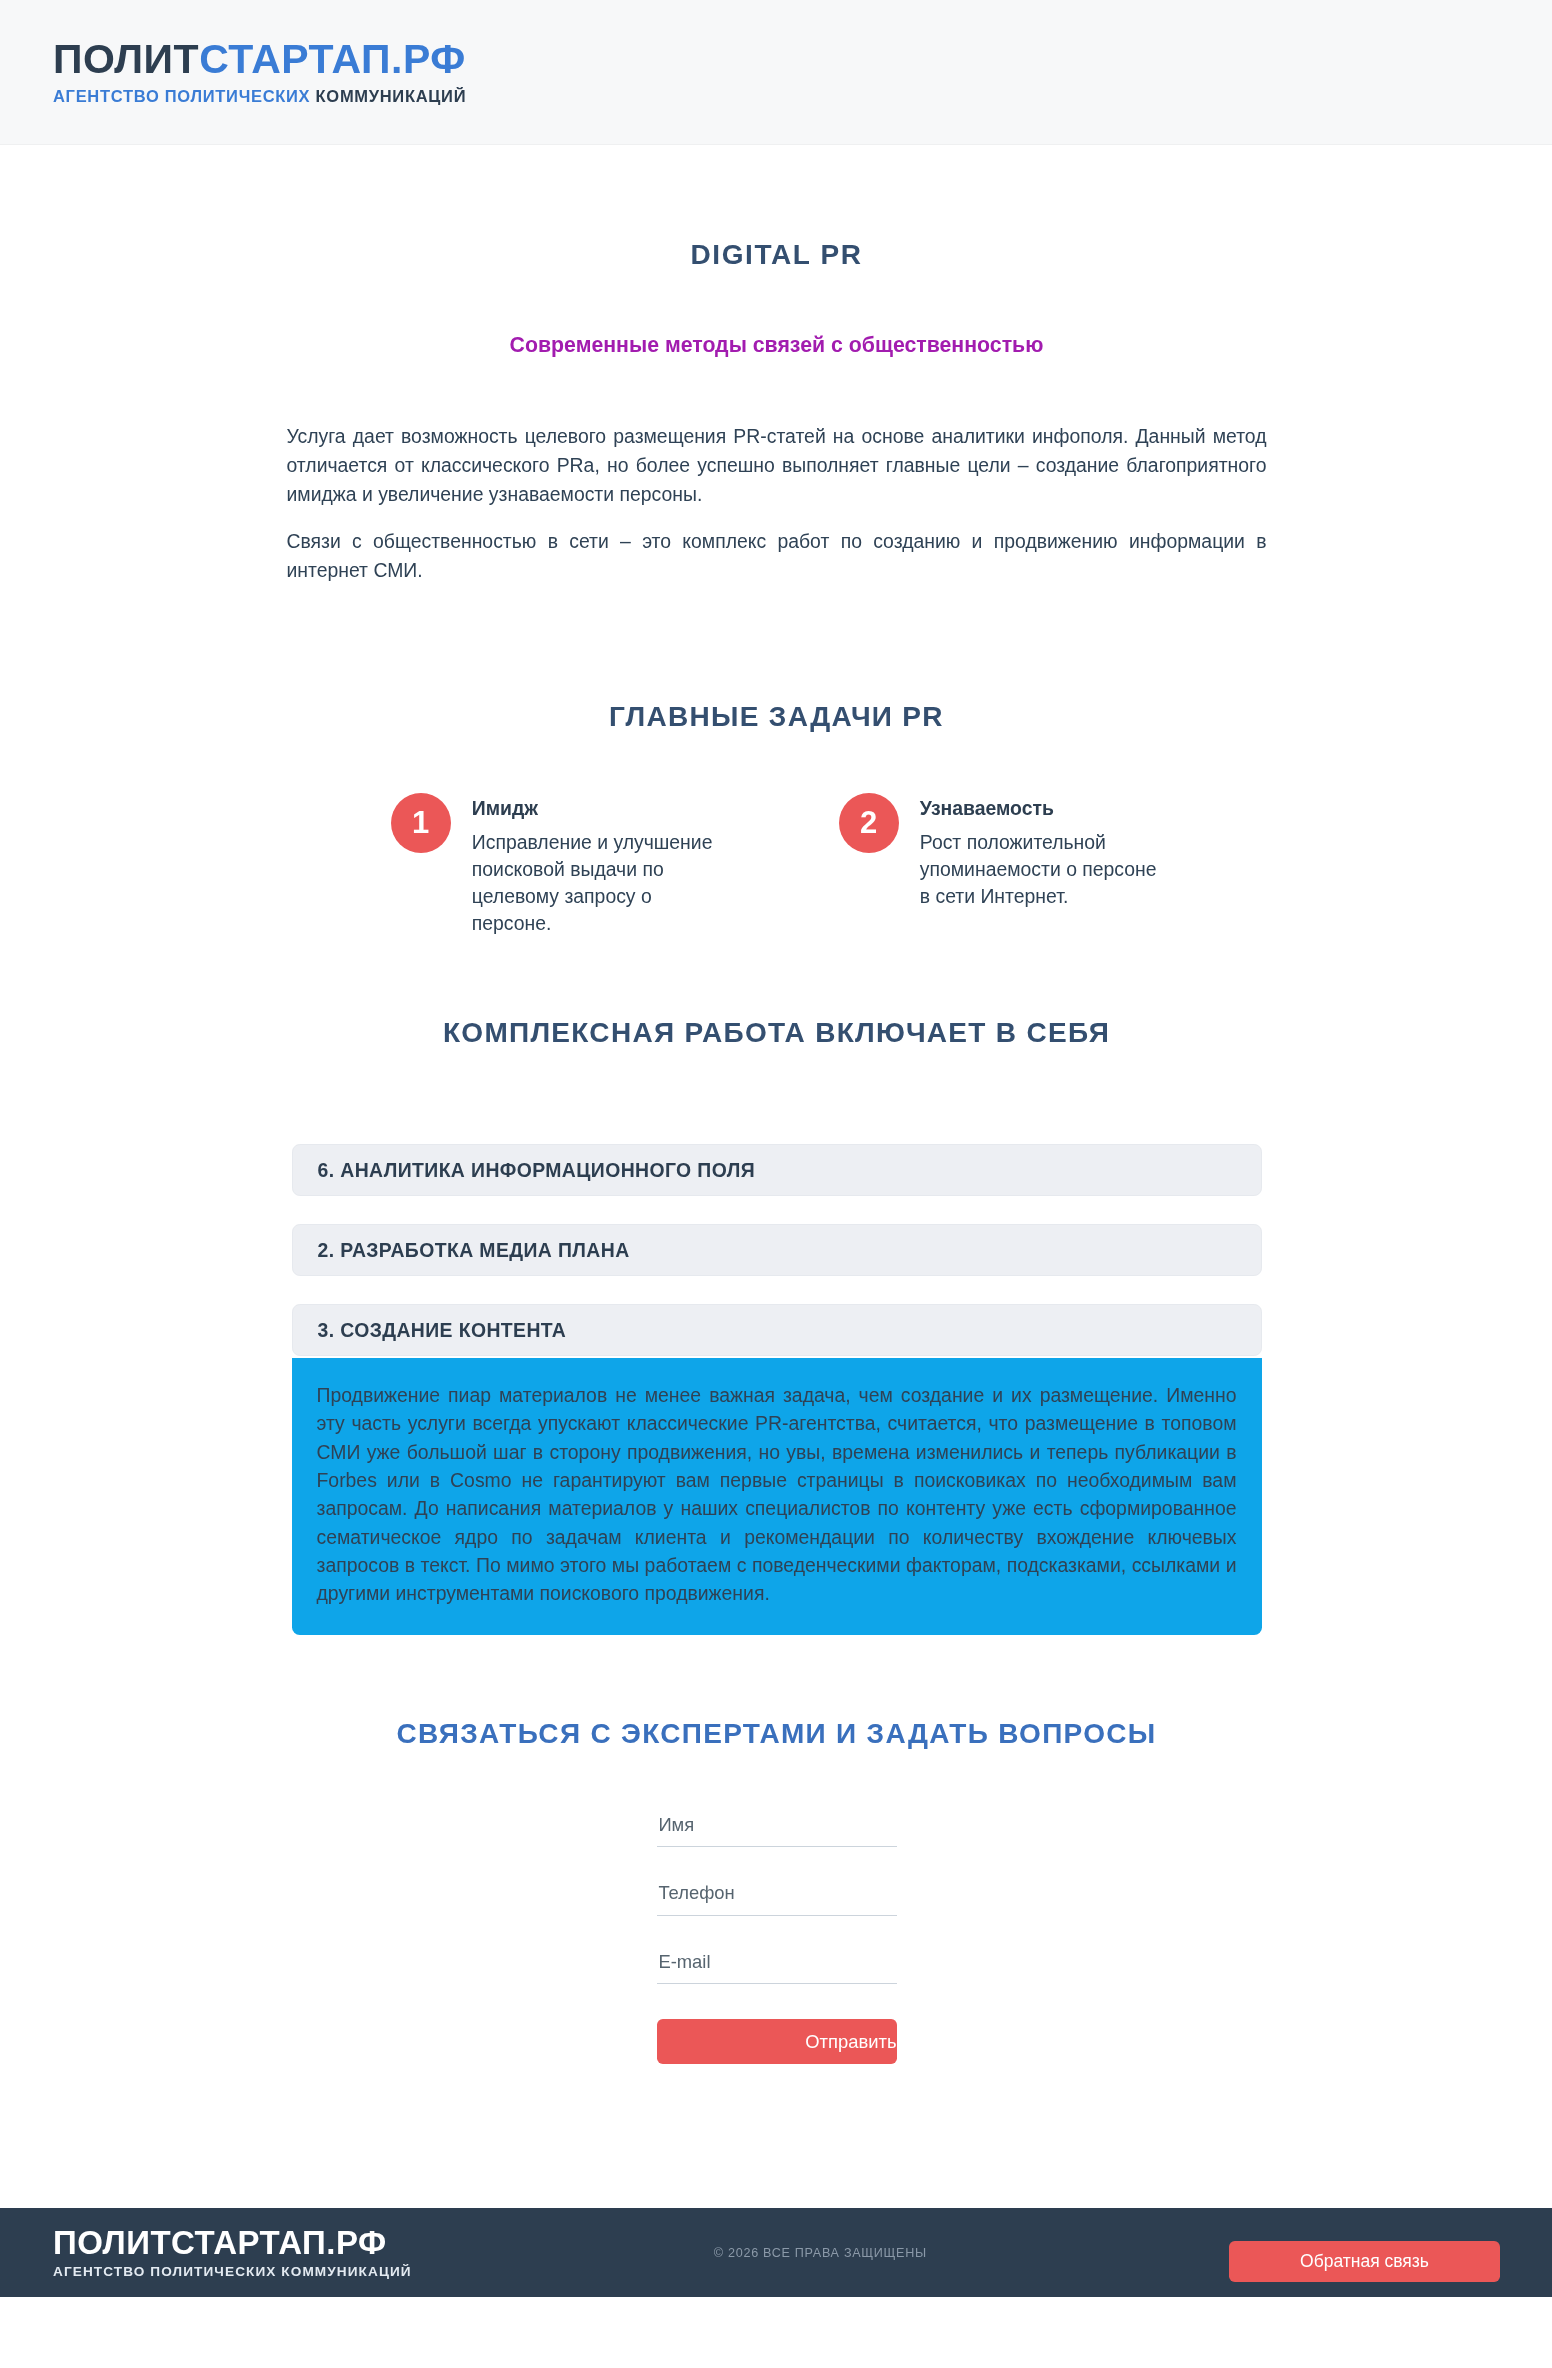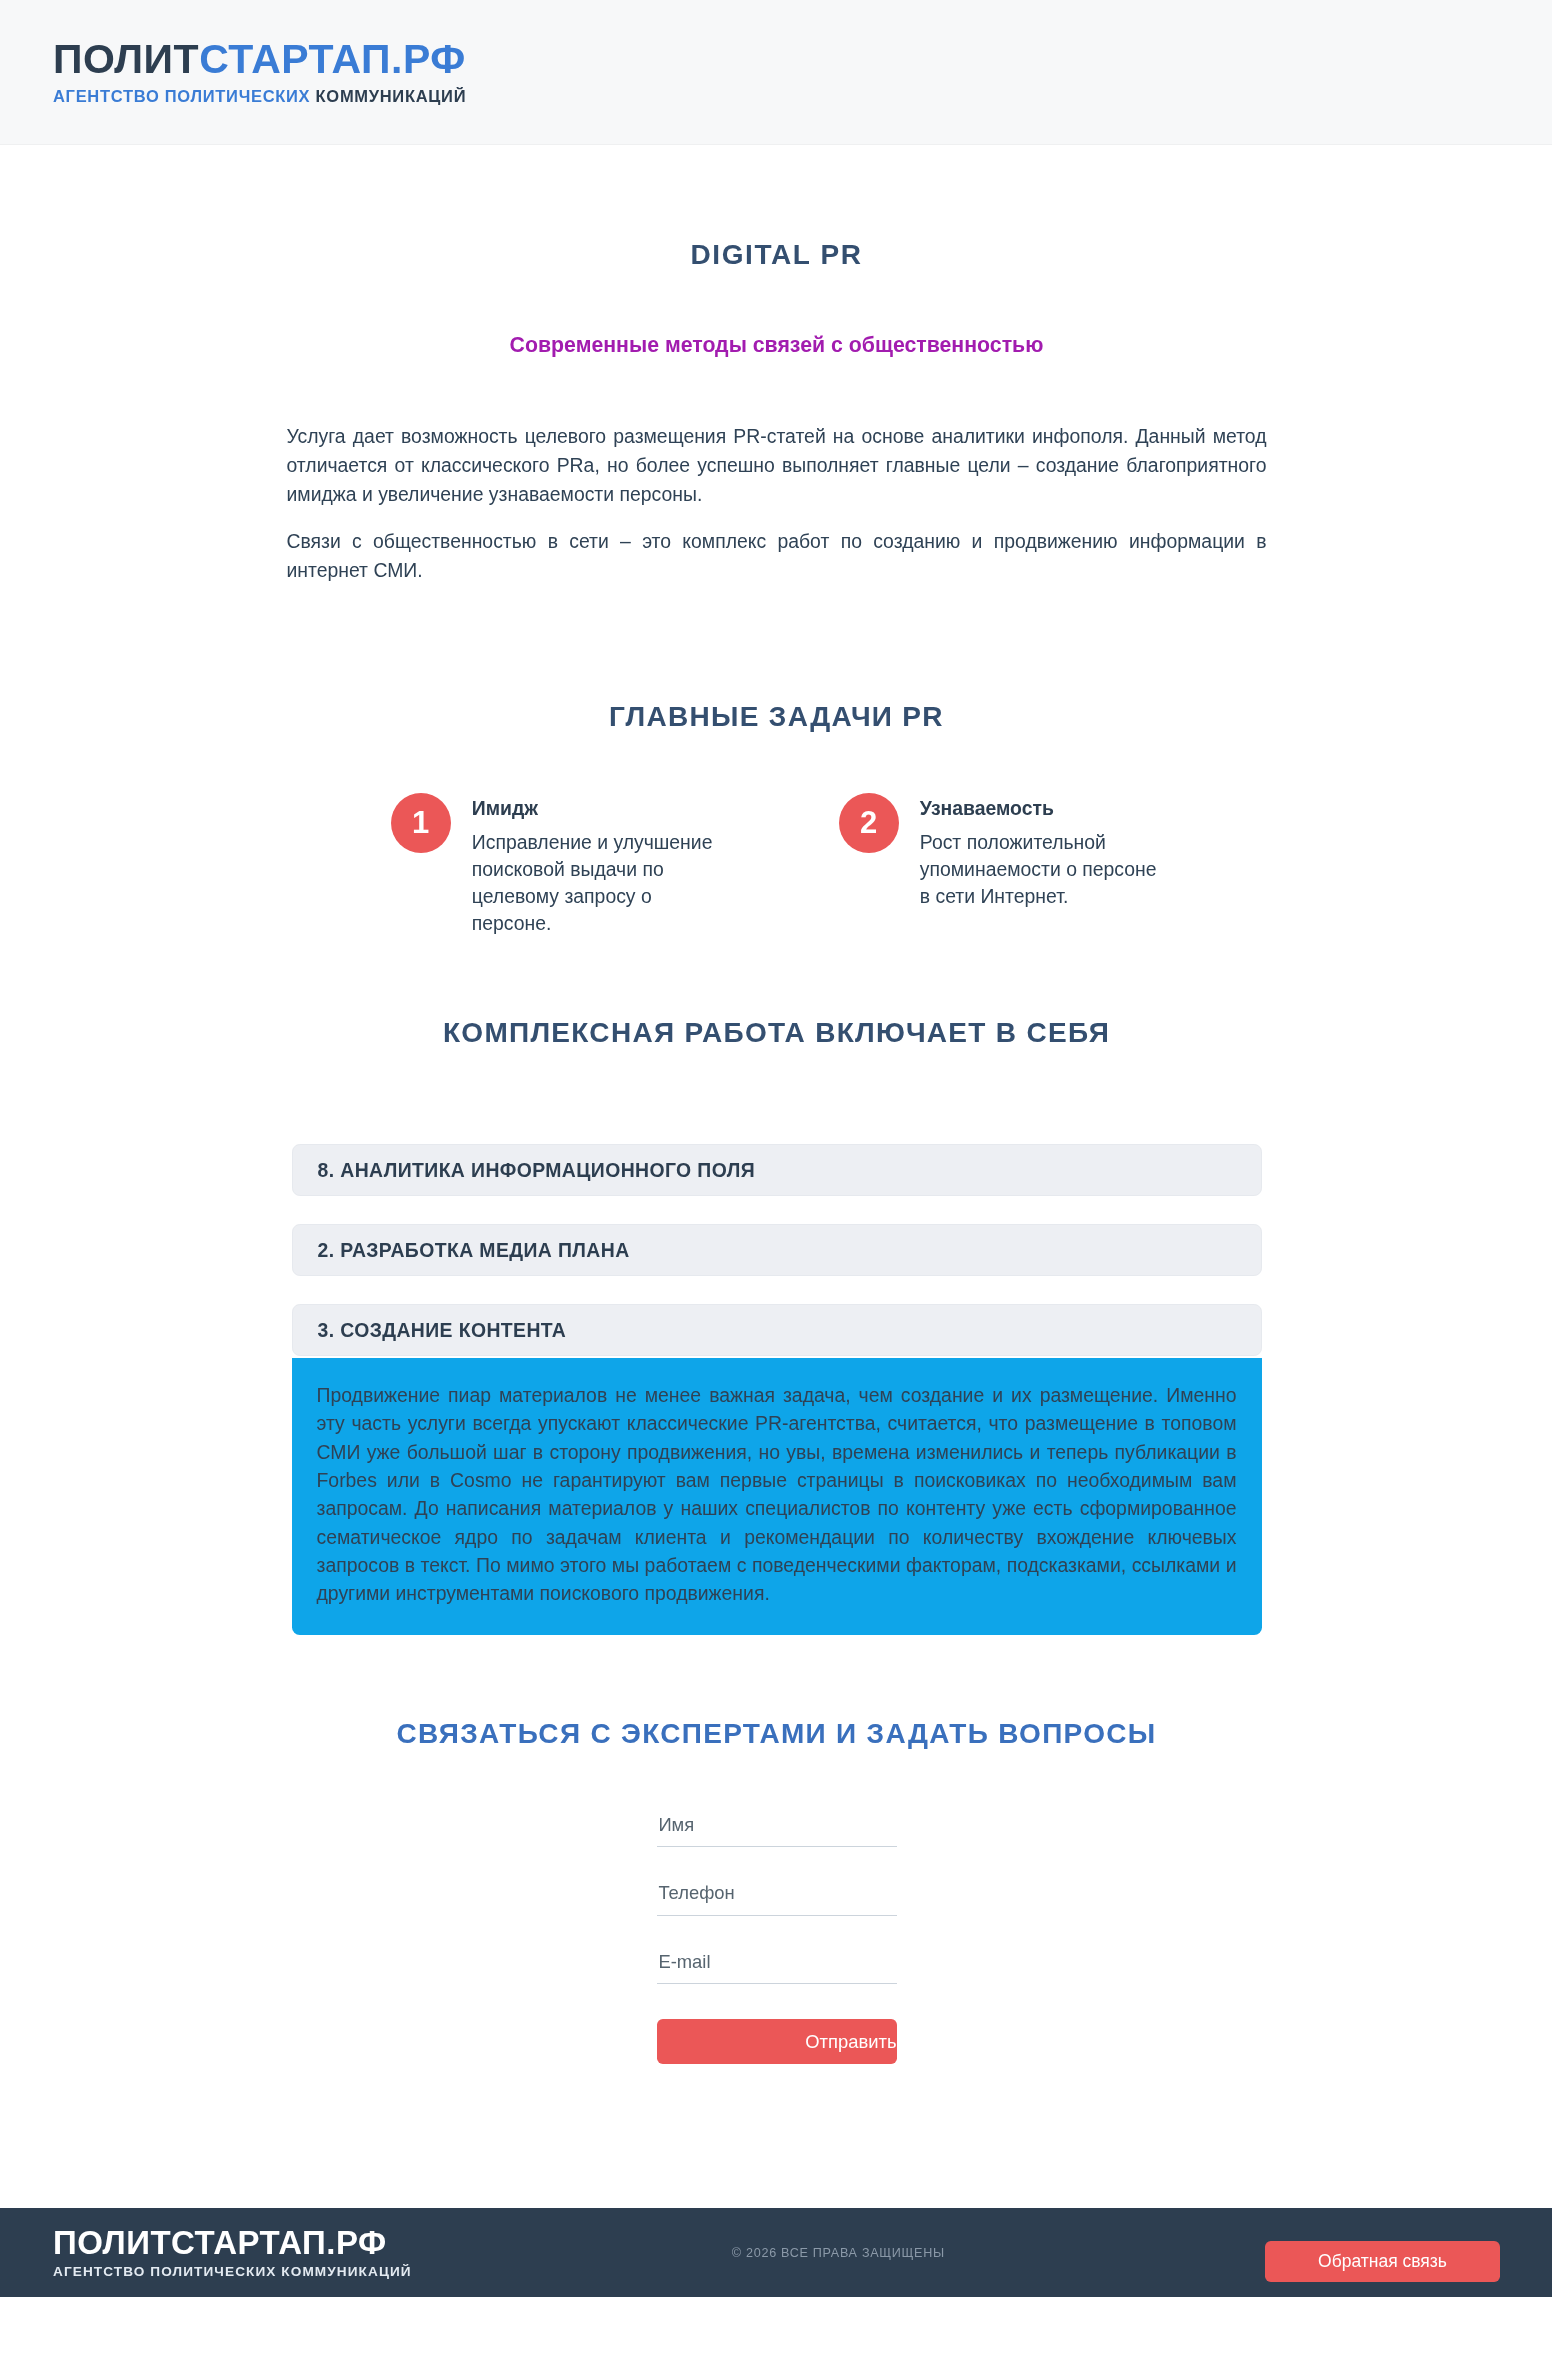--- a/index.html
+++ b/index.html
@@ -155,21 +155,21 @@
     display: flex;
     align-items: center;
     justify-content: space-between;
     padding: 0 53px;
   }
   .footer-logo-block { line-height: 1.05; }
   .footer-logo { font-size: 33px; font-weight: 800; color: #ffffff; letter-spacing: 0.5px; }
   .footer-tagline { margin-top: 4.9px; font-size: 13.6px; font-weight: 700; color: #e3eaf1; letter-spacing: 1.1px; }
   .footer-copyright { font-size: 12.6px; color: #8b99a8; letter-spacing: 0.7px; }
   .footer-feedback {
-    width: 235px;
+    width: 271px;
     height: 41px;
     background: #eb5757;
     border: none;
     border-radius: 5.8px;
     color: #ffffff;
     font-size: 17.5px;
     font-family: inherit;
     cursor: pointer;
     margin-top: 18px;
   }
@@ -215,21 +215,21 @@
       <div class="task-content">
         <div class="task-title">Узнаваемость</div>
         <div class="task-text">Рост положительной упоминаемости о персоне в сети Интернет.</div>
       </div>
     </div>
   </div>
 
   <h2 class="section-heading work-heading">КОМПЛЕКСНАЯ РАБОТА ВКЛЮЧАЕТ В СЕБЯ</h2>
 
   <div class="accordion">
-    <div class="accordion-bar first">8. АНАЛИТИКА ИНФОРМАЦИОННОГО ПОЛЯ</div>
+    <div class="accordion-bar first">6. АНАЛИТИКА ИНФОРМАЦИОННОГО ПОЛЯ</div>
     <div class="accordion-bar">2. РАЗРАБОТКА МЕДИА ПЛАНА</div>
     <div class="accordion-bar">3. СОЗДАНИЕ КОНТЕНТА</div>
     <div class="accordion-panel">
       <p>Продвижение пиар материалов не менее важная задача, чем создание и их размещение. Именно эту часть услуги всегда упускают классические PR-агентства, считается, что размещение в топовом СМИ уже большой шаг в сторону продвижения, но увы, времена изменились и теперь публикации в Forbes или в Cosmo не гарантируют вам первые страницы в поисковиках по необходимым вам запросам. До написания материалов у наших специалистов по контенту уже есть сформированное сематическое ядро по задачам клиента и рекомендации по количеству вхождение ключевых запросов в текст. По мимо этого мы работаем с поведенческими факторам, подсказками, ссылками и другими инструментами поискового продвижения.</p>
     </div>
   </div>
 
   <h2 class="section-heading contact-heading">СВЯЗАТЬСЯ С ЭКСПЕРТАМИ И ЗАДАТЬ ВОПРОСЫ</h2>
 
   <form class="contact-form">

